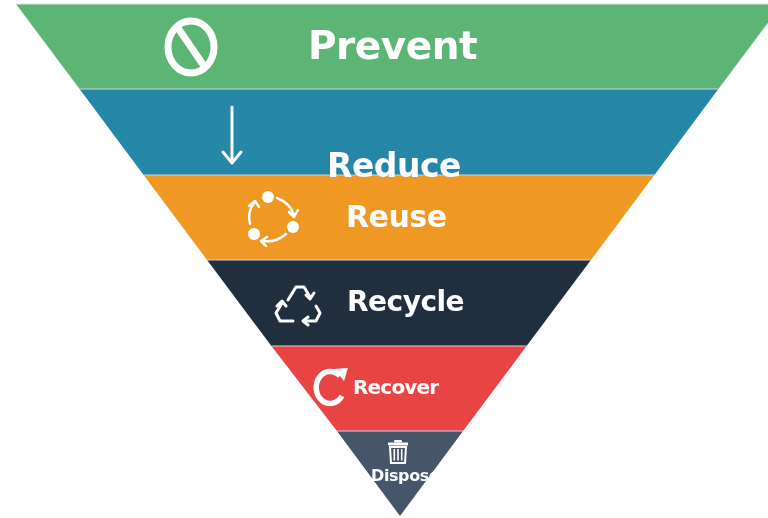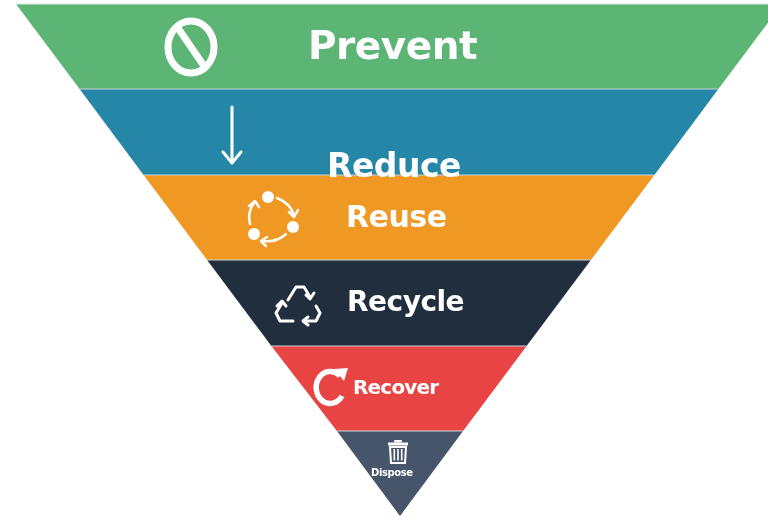--- a/index.html
+++ b/index.html
@@ -76,14 +76,14 @@
       <rect x="381.2" y="449" width="1.6" height="11.5"></rect>
       <rect x="384.9" y="449" width="1.6" height="11.5"></rect>
     </g>
   </svg>
 
   <div class="band-label" style="left:292px; top:26px; font-size:39px;">Prevent</div>
   <div class="band-label" style="left:311px; top:114px; font-size:33px;margin-top:35px;">Reduce</div>
   <div class="band-label" style="left:330px; top:202px; font-size:30px;">Reuse</div>
   <div class="band-label" style="left:323px; top:288px; font-size:28px;margin-left:8px;">Recycle</div>
   <div class="band-label" style="left:337px; top:377px; font-size:20px; letter-spacing:-0.8px;">Recover</div>
-  <div class="band-label" style="left:355px; top:468px; font-size:10px; letter-spacing:-0.4px;">Dispose</div>
+  <div class="band-label" style="left:355px; top:468px; font-size:16px; letter-spacing:-0.4px;">Dispose</div>
 </div>
 
 </body></html>

